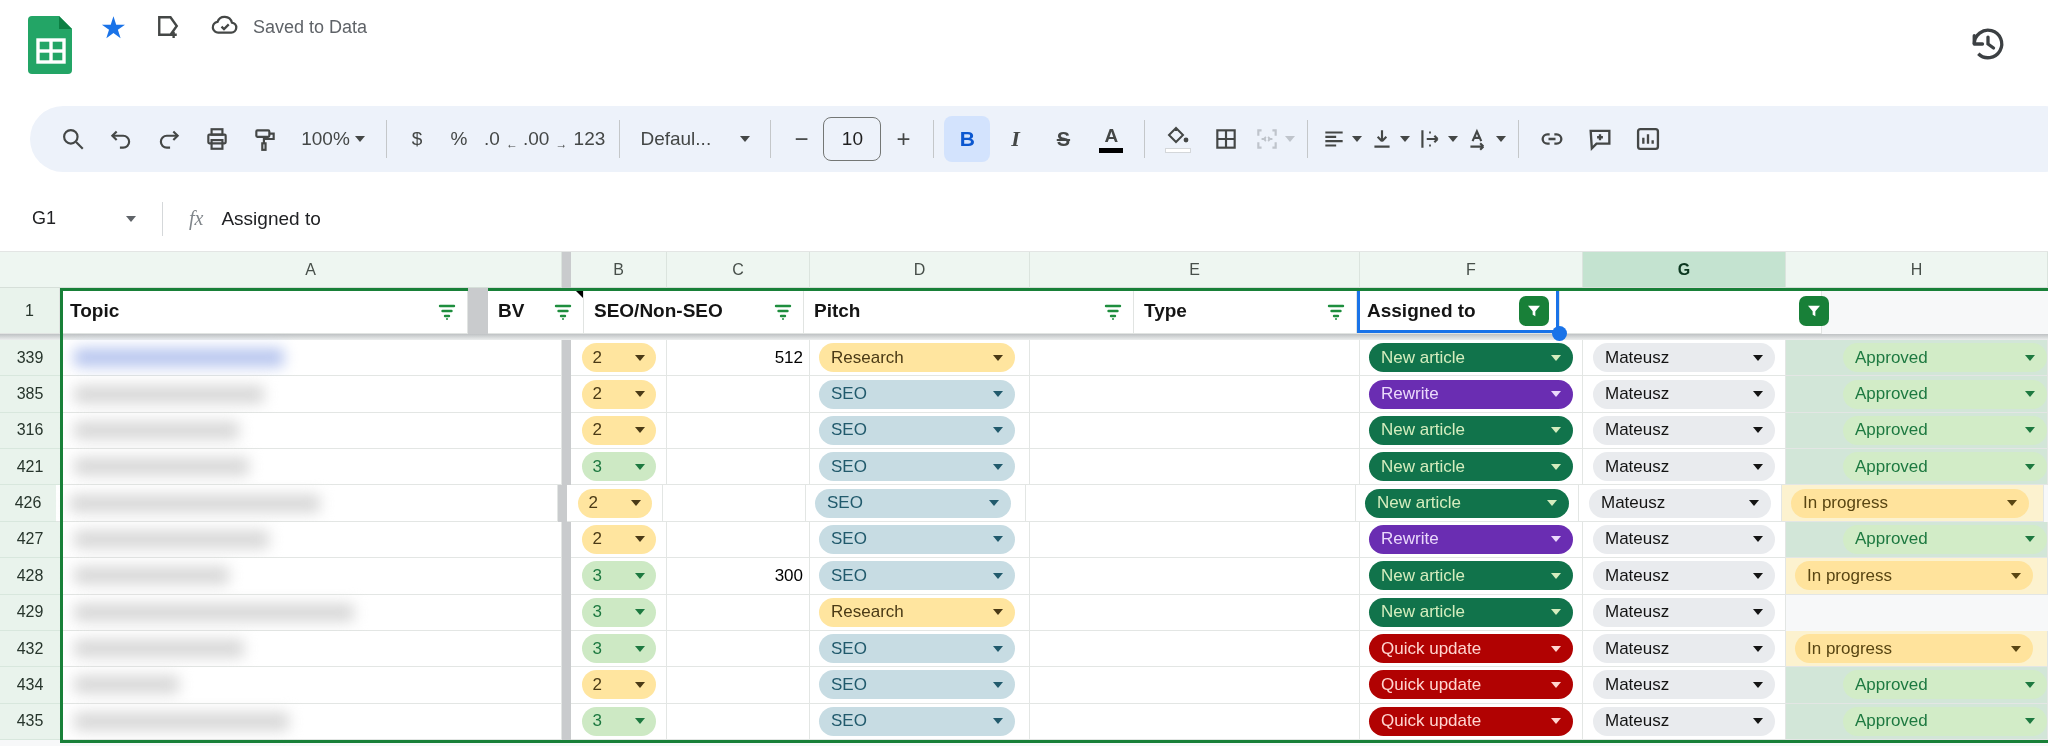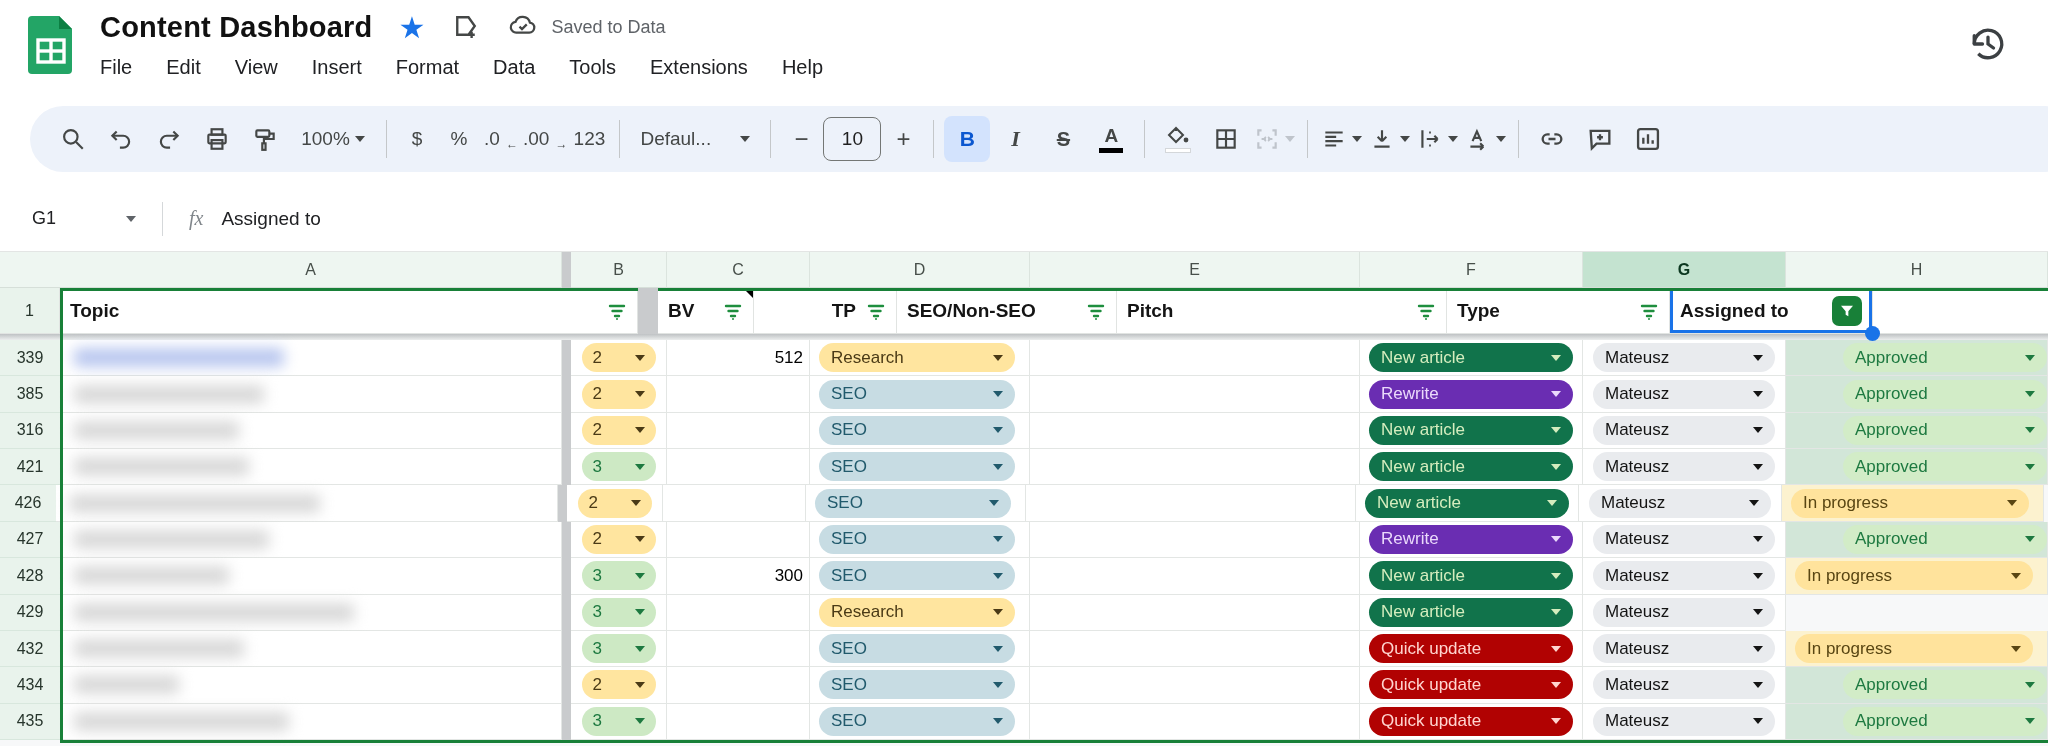--- a/index.html
+++ b/index.html
@@ -114,49 +114,37 @@
     <span class="logo">
       <svg width="46" height="62" viewBox="0 0 46 62">
         <path d="M4 2h27l13 13v41a4 4 0 0 1-4 4H4a4 4 0 0 1-4-4V6a4 4 0 0 1 4-4z" fill="#23a566"></path>
         <path d="M31 2l13 13H31z" fill="#0c8043"></path>
         <rect x="10" y="26" width="26" height="22" fill="none" stroke="#fff" stroke-width="3.4"></rect>
         <line x1="10" y1="37" x2="36" y2="37" stroke="#fff" stroke-width="3.4"></line>
         <line x1="23" y1="26" x2="23" y2="48" stroke="#fff" stroke-width="3.4"></line>
       </svg>
     </span>
     <div class="title-row">
-      <span class="doc-title">Content Dashboard</span>
       <span class="star">★</span>
       <span>
         <svg width="30" height="30" viewBox="0 0 24 24" fill="none" stroke="#444746" stroke-width="1.9">
           <path d="M5 5h9l5 7-5 7H5z"></path>
             <path d="M16.5 16.5v5M14 19h5"></path>
         </svg>
       </span>
       <span class="saved-wrap">
         <span>
           <svg width="32" height="30" viewBox="0 0 24 24" fill="none" stroke="#444746" stroke-width="1.8">
             <path d="M7 18h10a4 4 0 0 0 .5-7.97A6 6 0 0 0 6 9.5 3.7 3.7 0 0 0 7 18z"></path>
             <path d="M9.2 13.3l2 2 3.8-3.8"></path>
           </svg>
         </span>
         <span>Saved to Data</span>
       </span>
     </div>
-    <nav class="menubar">
-      <span>File</span>
-      <span>Edit</span>
-      <span>View</span>
-      <span>Insert</span>
-      <span>Format</span>
-      <span>Data</span>
-      <span>Tools</span>
-      <span>Extensions</span>
-      <span>Help</span>
-    </nav>
     <span class="history-btn">
       <svg width="44" height="44" viewBox="0 0 24 24" fill="none" stroke="#3c4043" stroke-width="1.8">
         <path d="M4.5 12a7.5 7.5 0 1 1 2.2 5.3"></path>
         <path d="M4.5 12V7.5M4.5 12H9" stroke-linecap="round"></path>
         <path d="M12 8.2V12l3 2.2" stroke-linecap="round"></path>
       </svg>
     </span>
   </header>
 
   <div class="toolbar">
@@ -325,21 +313,21 @@
         <div class="cell" style="width: 96px;">B</div>
         <div class="cell" style="width: 143px;">C</div>
         <div class="cell" style="width: 220px;">D</div>
         <div class="cell" style="width: 330px;">E</div>
         <div class="cell" style="width: 223px;">F</div>
         <div class="cell selcol" style="width: 203px;">G</div>
         <div class="cell" style="width: 262px;">H</div>
       </div>
     <div class="hrow flexrow" id="hrow">
         <div class="cell rowhdr" style="width: 60px;">1</div>
-        <div class="cell h-between" style="width: 578px;">
+        <div class="cell h-between" style="width: 408px;">
           <span>Topic</span>
           <span style="display: flex; align-items: center;">
             <svg width="20" height="18" viewBox="0 0 20 18">
               <g stroke="#1e8e3e" stroke-width="2.4" stroke-linecap="round">
                 <line x1="3" y1="4" x2="17" y2="4"></line>
                 <line x1="5.5" y1="9" x2="14.5" y2="9"></line>
                 <line x1="8" y1="14" x2="12" y2="14"></line>
               </g>
               <circle cx="10" cy="17" r="1" fill="#1e8e3e"></circle>
             </svg>
@@ -352,33 +340,20 @@
             <svg width="20" height="18" viewBox="0 0 20 18">
               <g stroke="#1e8e3e" stroke-width="2.4" stroke-linecap="round">
                 <line x1="3" y1="4" x2="17" y2="4"></line>
                 <line x1="5.5" y1="9" x2="14.5" y2="9"></line>
                 <line x1="8" y1="14" x2="12" y2="14"></line>
               </g>
               <circle cx="10" cy="17" r="1" fill="#1e8e3e"></circle>
             </svg>
           </span>
         </div>
-        <div class="cell h-end" style="width: 143px;">
-          <span>TP</span>
-          <span style="display: flex; align-items: center;">
-            <svg width="20" height="18" viewBox="0 0 20 18">
-              <g stroke="#1e8e3e" stroke-width="2.4" stroke-linecap="round">
-                <line x1="3" y1="4" x2="17" y2="4"></line>
-                <line x1="5.5" y1="9" x2="14.5" y2="9"></line>
-                <line x1="8" y1="14" x2="12" y2="14"></line>
-              </g>
-              <circle cx="10" cy="17" r="1" fill="#1e8e3e"></circle>
-            </svg>
-          </span>
-        </div>
         <div class="cell h-between" style="width: 220px;">
           <span>SEO/Non-SEO</span>
           <span style="display: flex; align-items: center;">
             <svg width="20" height="18" viewBox="0 0 20 18">
               <g stroke="#1e8e3e" stroke-width="2.4" stroke-linecap="round">
                 <line x1="3" y1="4" x2="17" y2="4"></line>
                 <line x1="5.5" y1="9" x2="14.5" y2="9"></line>
                 <line x1="8" y1="14" x2="12" y2="14"></line>
               </g>
               <circle cx="10" cy="17" r="1" fill="#1e8e3e"></circle>

